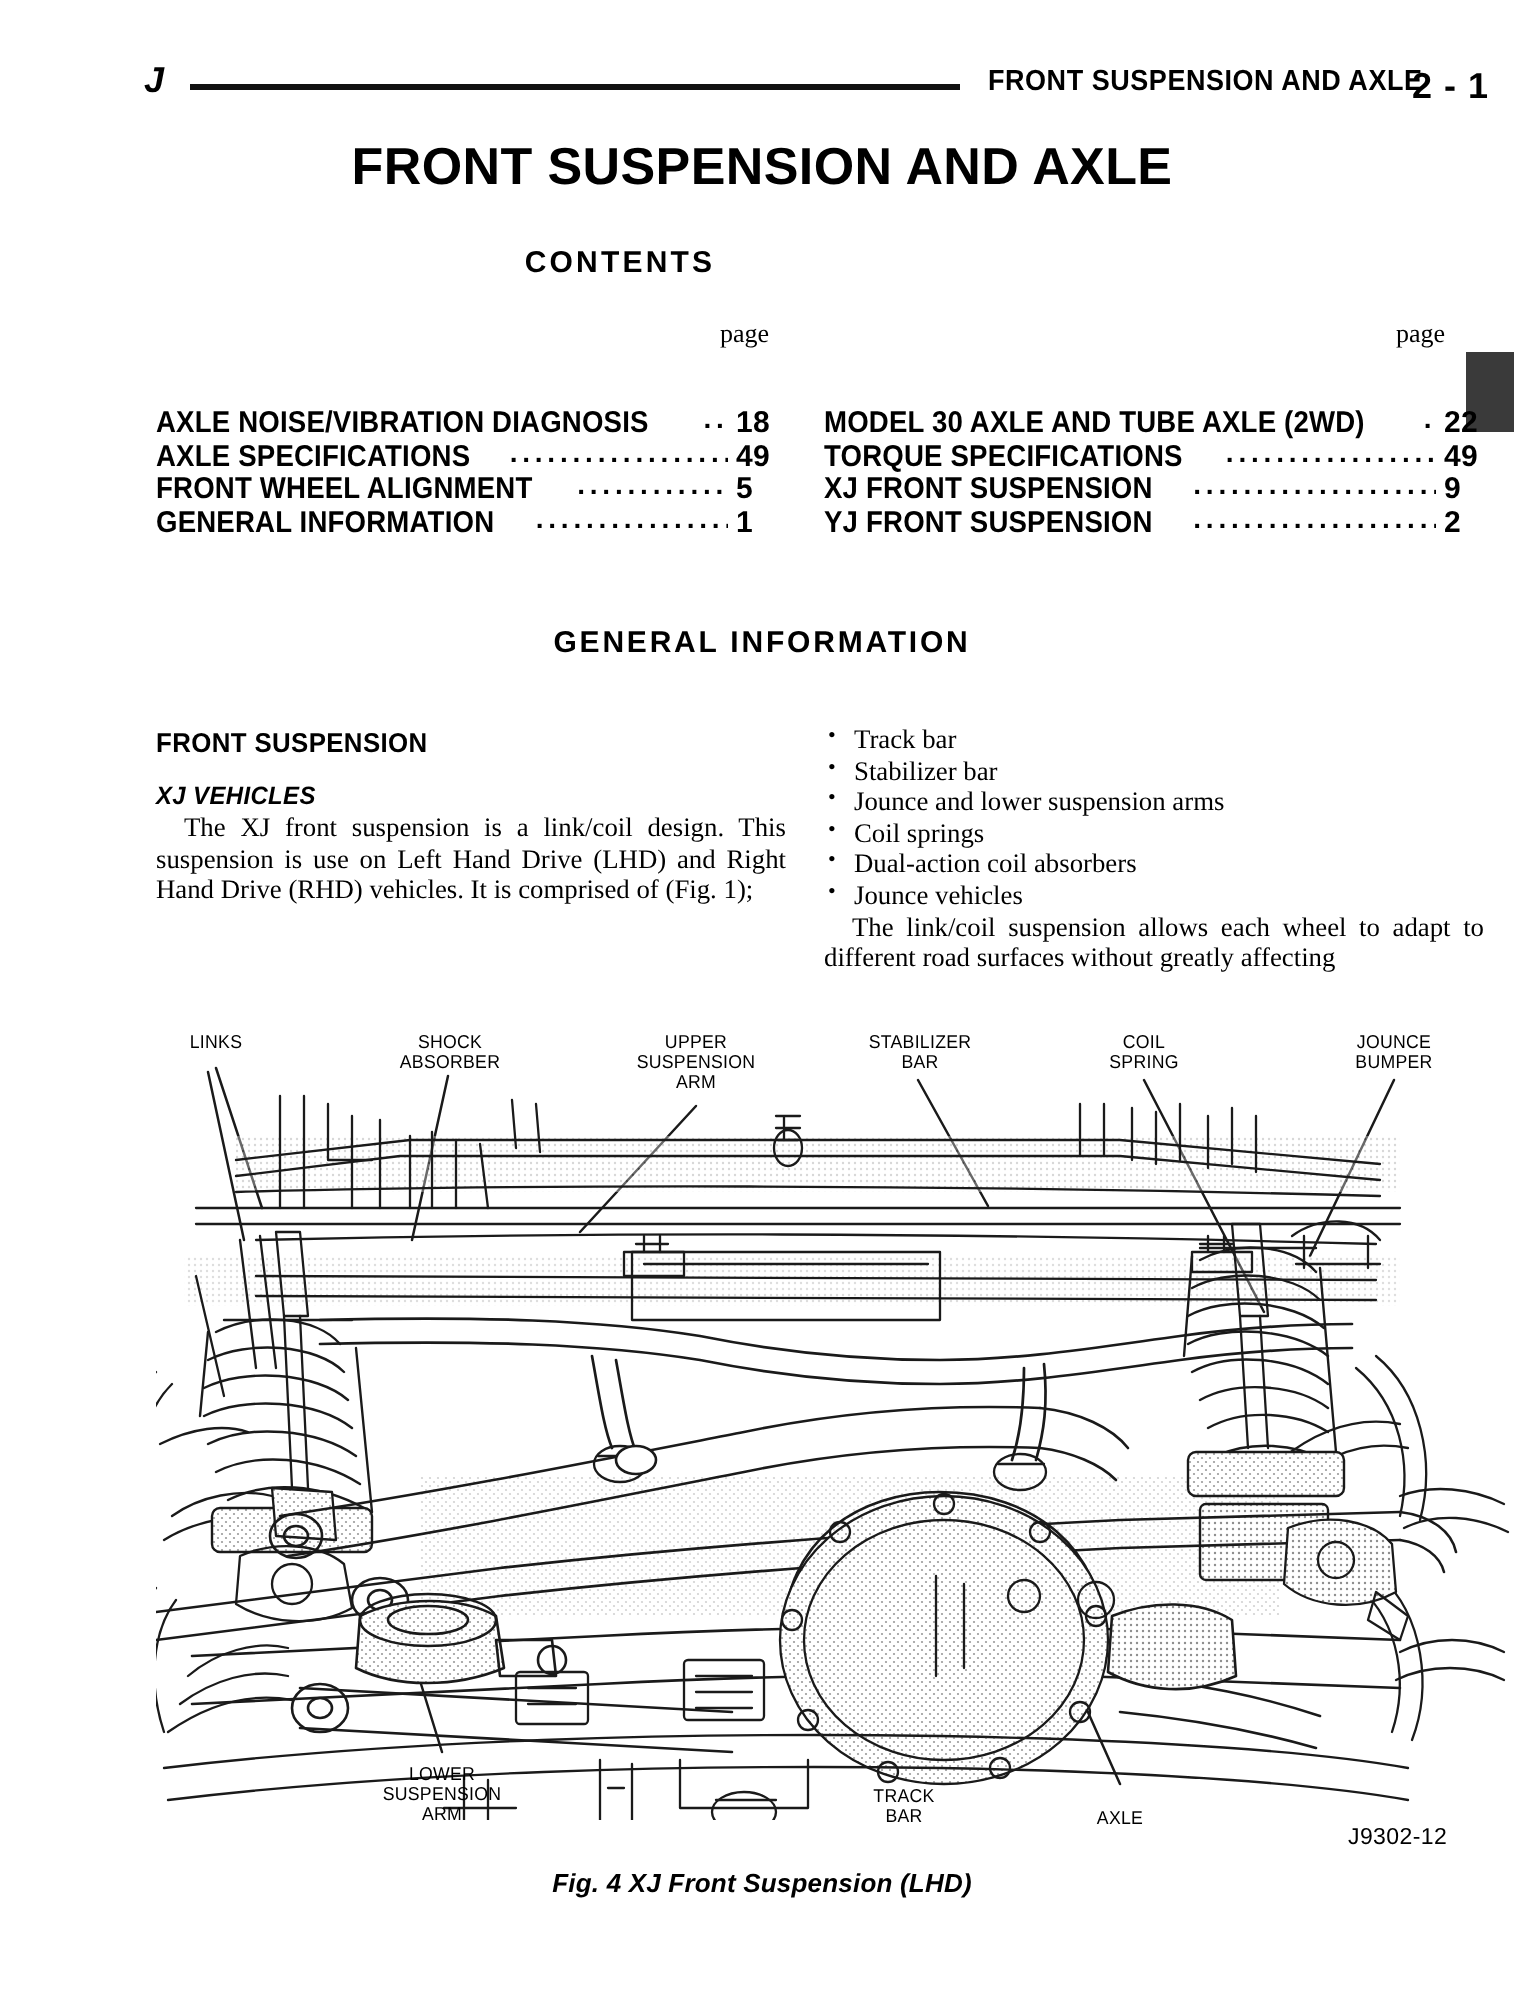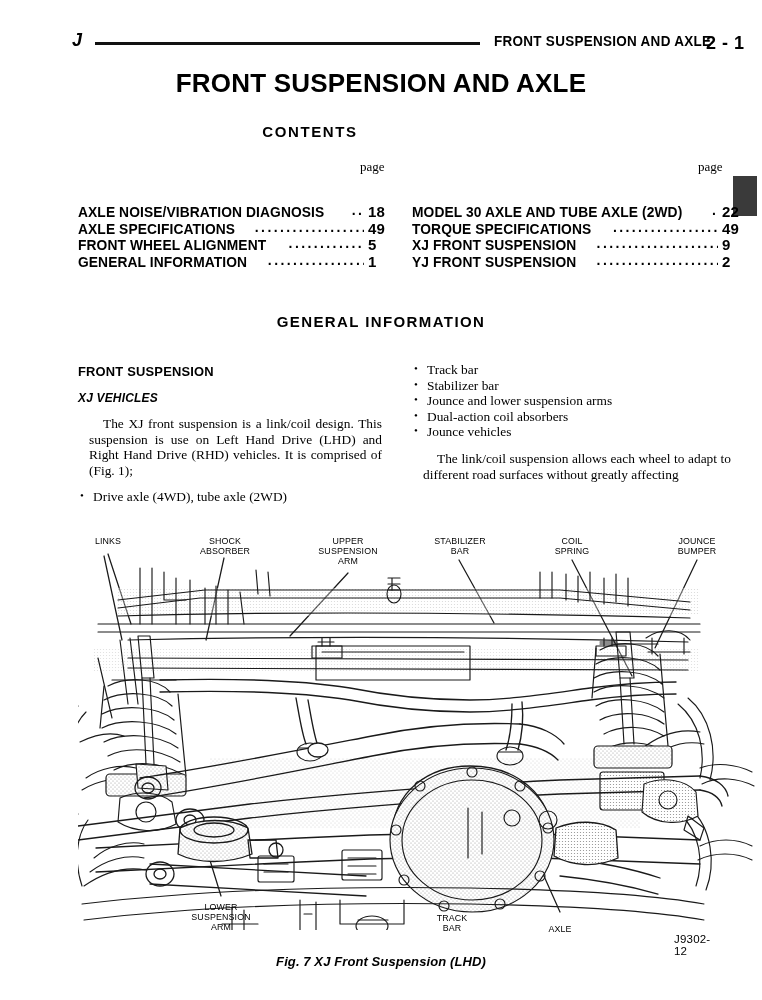--- a/index.html
+++ b/index.html
@@ -82,32 +82,32 @@
   .sub-head{
     font-weight:bold;font-size:13.6px;letter-spacing:.2px;margin:0 0 12px 0;
     transform:scaleX(.95);transform-origin:left center;
   }
   .sub-head2{
     font-weight:bold;font-style:italic;font-size:12.6px;letter-spacing:.2px;
     margin:0 0 1px 0;transform:scaleX(.95);transform-origin:left center;
   }
   .body-p{
     font-family:"Liberation Serif",serif;font-size:13.4px;line-height:15.6px;
-    text-align:justify;margin:11px;
+    text-align:justify;margin:0;
   }
   .body-p.indent{text-indent:14px;}
   .bullets{list-style:none;margin:0;padding:0;
     font-family:"Liberation Serif",serif;font-size:13.4px;line-height:15.6px;}
   .bullets li{position:relative;padding-left:15px;}
   .bullets li::before{
     content:"\2022";position:absolute;left:2px;top:-1px;font-size:11px;
   }
 
   
-  .figure{position:absolute;left:0;top:528px;width:706px;height:460px;}
+  .figure{position:absolute;left:0;top:508px;width:706px;height:460px;padding-left:24px;}
   .fig-svg{position:absolute;left:0;top:0;}
   .fig-caption{
     position:absolute;left:0;top:426px;width:762px;text-align:center;
     font-weight:bold;font-style:italic;font-size:13px;letter-spacing:.1px;
   }
   .fig-id{
     position:absolute;left:674px;top:405px;font-size:11.5px;letter-spacing:.2px;
     font-family:"Liberation Sans",sans-serif;
   }
   
@@ -180,30 +180,28 @@
     <span class="toc-page">2</span>
   </div>
 </div>
 
 <div class="gi-head">GENERAL INFORMATION</div>
 
 <div class="col-left">
   <div class="sub-head">FRONT SUSPENSION</div>
   <div class="sub-head2">XJ VEHICLES</div>
   <p class="body-p indent">The XJ front suspension is a link/coil design. This suspension is use on Left Hand Drive (LHD) and Right Hand Drive (RHD) vehicles. It is comprised of (Fig. 1);</p>
-  <ul class="bullets">
-    <li>Drive axle (4WD), tube axle (2WD)</li>
-  </ul>
 </div>
 
 <div class="col-right">
   <ul class="bullets">
     <li>Track bar</li>
     <li>Stabilizer bar</li>
     <li>Jounce and lower suspension arms</li>
+    <li>Coil springs</li>
     <li>Dual-action coil absorbers</li>
     <li>Jounce vehicles</li>
   </ul>
   <p class="body-p indent">The link/coil suspension allows each wheel to adapt to different road surfaces without greatly affecting</p>
 </div>
 
 <div class="figure">
 
   <svg class="fig-svg" width="762" height="420" viewBox="0 0 762 420">
     <defs>
@@ -504,14 +502,14 @@
 BUMPER</div>
 
   <div class="callout" style="left:177px;top:374px;width:88px;">LOWER
 SUSPENSION
 ARM</div>
   <div class="callout" style="left:418px;top:385px;width:68px;">TRACK
 BAR</div>
   <div class="callout" style="left:534px;top:396px;width:52px;">AXLE</div>
 
   <div class="fig-id">J9302-12</div>
-  <div class="fig-caption">Fig. 7 XJ Front Suspension (LHD)</div>
+  <div class="fig-caption">Fig. 4 XJ Front Suspension (LHD)</div>
 </div>
 
 </body></html>

